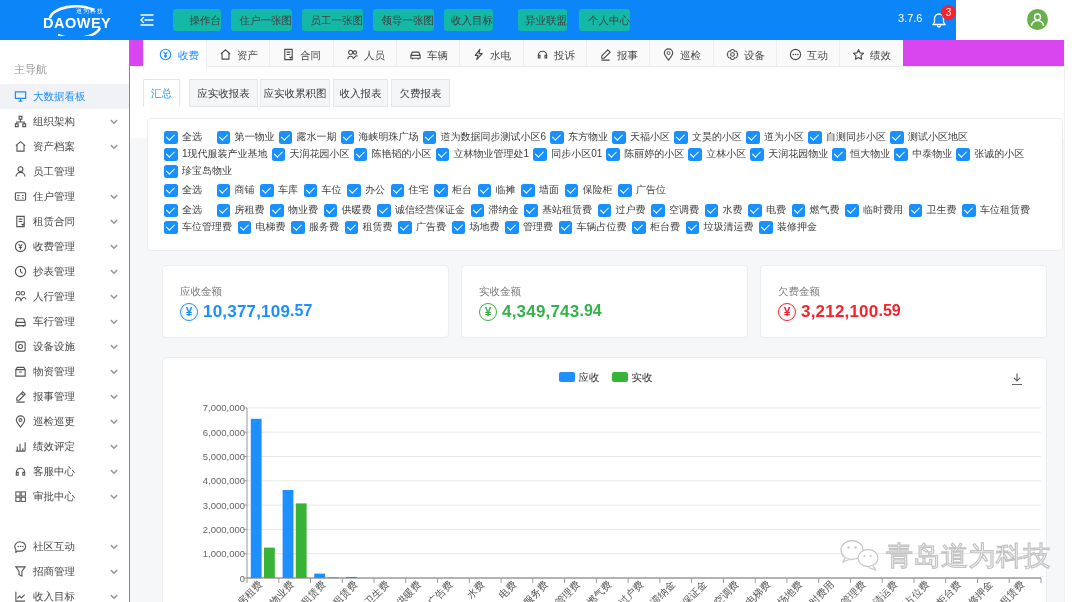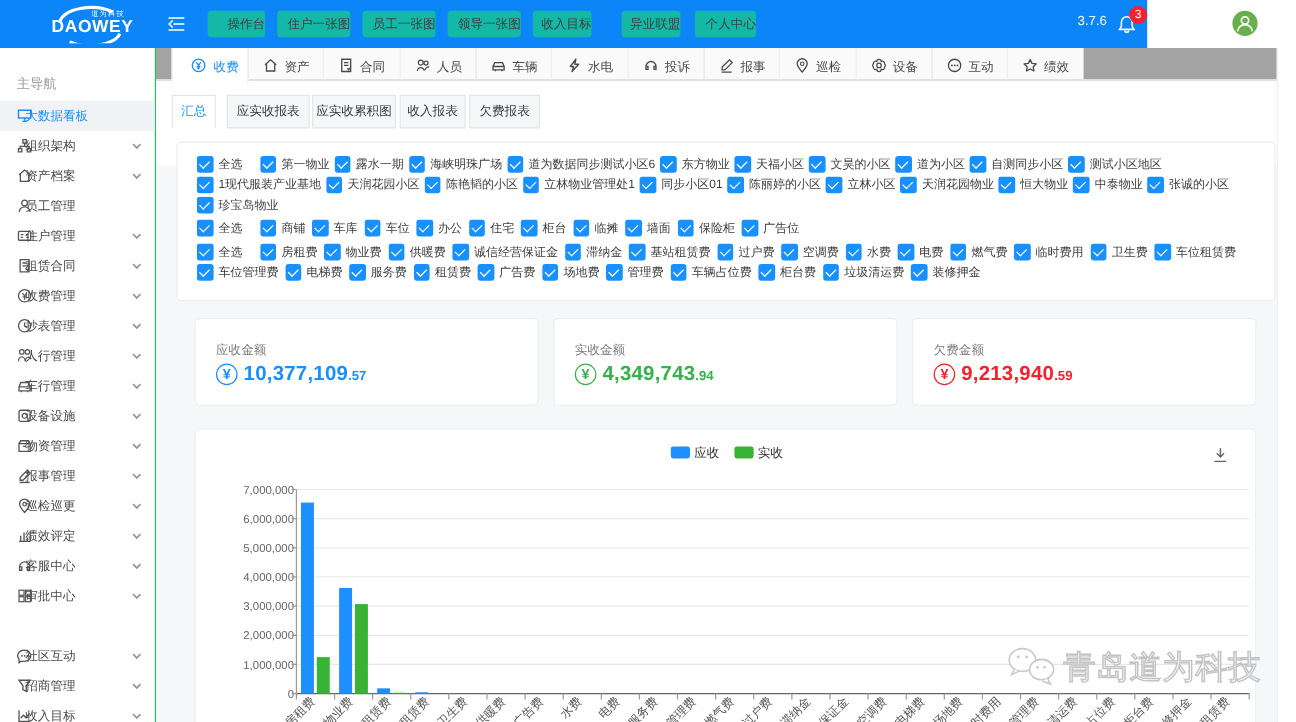--- a/index.html
+++ b/index.html
@@ -9,27 +9,27 @@
 .logo .txt { position:absolute; left:15px; top:11px; font-size:14.5px; font-weight:bold; letter-spacing:0.5px; }
 .logo .sub { position:absolute; left:48px; top:3px; font-size:6px; letter-spacing:1px; }
 .collapse { position:absolute; left:139px; top:12px; }
 .hbtn { position:absolute; top:9px; height:22px; background:#14b8a6; border-radius:3px; color:#3f3f3f; font-size:10.5px; text-align:right; line-height:22px; white-space:nowrap; }
 .hright { position:absolute; color:#fff; font-size:11px; white-space:nowrap; }
 .badge { position:absolute; background:#f5222d; color:#fff; border-radius:50%; width:15px; height:15px; font-size:10px; line-height:15px; text-align:center; }
 .avatar { position:absolute; width:21px; height:21px; border-radius:50%; background:#67b04c; }
 .aside { position:absolute; left:0; top:40px; width:130px; height:562px; background:#fff; border-right:1px solid #22c55e; }
 .nav-label { position:absolute; left:14px; top:22px; color:#9a9a9a; font-size:11px; }
 .nitem { position:absolute; left:0; width:129px; height:25px; color:#4a4a4a; font-size:10.5px; white-space:nowrap; }
-.nitem .tx { position:absolute; left:21px; top:6px; }
+.nitem .tx { position:absolute; left:33px; top:6px; }
 .nitem .ic { position:absolute; left:14px; top:6px; width:13px; height:13px; }
 .nitem .ch { position:absolute; right:10px; top:8px; width:10px; height:10px; }
 .nitem.act { background:#f0f2f5; color:#1890ff; }
 .content { position:absolute; left:130px; top:40px; width:934px; height:562px; background:#f6f7f9; }
 .sbar { position:absolute; left:1064px; top:40px; width:16px; height:562px; background:#fff; border-left:1px solid #f0f0f0; }
-.tabbar1 { position:absolute; left:0; top:0; width:934px; height:27px; background:#a3a3a3; border-bottom:1px solid #ebebeb; }
+.tabbar1 { position:absolute; left:0; top:0; width:934px; height:27px; background:#d946ef; border-bottom:1px solid #ebebeb; }
 .mtab { position:absolute; top:0; height:26px; border-right:1px solid #efefef; color:#4a4a4a; font-size:10.5px; background:#fafafa; }
 .mtab .mi { position:absolute; left:12px; top:8px; width:13px; height:13px; }
 .mtab.act .mi { left:15px; }
 .mtab .mt { position:absolute; left:30px; top:9px; }
 .mtab.act .mt { left:34px; }
 .mtab.act { background:#fff; height:30px; color:#1890ff; border-left:1px solid #efefef; }
 .tabzone { position:absolute; left:0; top:27px; width:934px; height:71px; background:#fff; }
 .stab { position:absolute; top:39px; height:28px; background:#f5f6f8; border:1px solid #e4e6eb; color:#3a3a3a; font-size:10.5px; text-align:center; line-height:26px; }
 .stab.act { background:#fff; color:#1890ff; border-bottom-color:#fff; }
 .card { position:absolute; background:#fff; border:1px solid #ebedf0; border-radius:4px; }
@@ -38,21 +38,21 @@
 .cb { display:inline-flex; align-items:center; margin-right:4px; font-size:10px; color:#3c3c3c; }
 .g2 .cb { margin-right:5.5px; }
 .cb.mr, .g2 .cb.mr { margin-right:14.5px; }
 .cb .bx { width:13.5px; height:13.5px; background:#1890ff; border-radius:2.5px; margin-right:4.5px; position:relative; flex:none; }
 .cb .bx::after { content:""; position:absolute; left:4.2px; top:1.6px; width:3.5px; height:7px; border:solid #fff; border-width:0 1.6px 1.6px 0; transform:rotate(45deg); }
 .scard { top:225px; width:287px; height:73px; }
 .scard .lb { position:absolute; left:17px; top:19px; font-size:10.5px; color:#7d7d7d; }
 .scard .vrow { position:absolute; left:17px; top:36px; display:flex; align-items:center; }
 .yicon { width:18px; height:18px; border-radius:50%; border:1.7px solid; font-size:12px; font-weight:bold; display:flex; align-items:center; justify-content:center; margin-right:5px; }
 .val { font-size:17px; font-weight:600; letter-spacing:0.2px; }
-.dec { font-size:11px; font-weight:600; align-self:flex-end; padding-bottom:2px; }
+.dec { font-size:16px; font-weight:600; align-self:flex-end; padding-bottom:2px; }
 .chartcard { left:32px; top:317px; width:885px; height:250px; }
 .legend { position:absolute; left:0; top:13px; width:885px; display:flex; justify-content:center; gap:12px; font-size:10.5px; color:#333; }
 .legend .sw { display:inline-block; width:16px; height:10px; border-radius:2px; margin-right:4px; vertical-align:-1px; }
 .dl { position:absolute; right:22px; top:14px; }
 .wm { position:absolute; left:674px; top:178px; width:220px; height:40px; color:#ededed; }
 .wm .wtxt { position:absolute; left:49px; top:2px; font-size:27px; letter-spacing:0.5px; color:rgba(255,255,255,0.92); -webkit-text-stroke:1.2px #c3c3c3; white-space:nowrap; }
 </style>
 </head>
 <body>
 <div class="hdr">
@@ -392,21 +392,21 @@
     <div class="vrow" style="color:#36b24a">
         <span class="yicon" style="border-color:#36b24a">¥</span>
         <span class="val">4,349,743</span>
         <span class="dec">.94</span>
       </div>
   </div>
   <div class="card scard" style="left:630px">
     <div class="lb">欠费金额</div>
     <div class="vrow" style="color:#f5222d">
         <span class="yicon" style="border-color:#f5222d">¥</span>
-        <span class="val">9,213,940</span>
+        <span class="val">3,212,100</span>
         <span class="dec">.59</span>
       </div>
   </div>
   <div class="card chartcard">
     <div class="legend">
         <span><span class="sw" style="background:#1e8fff"></span>应收</span>
         <span><span class="sw" style="background:#39b335"></span>实收</span>
       </div>
     <svg class="dl" width="14" height="14" viewBox="0 0 14 14">
         <path d="M7 1.5v7 M4 5.8 7 8.8l3-3 M2 12.5h10" fill="none" stroke="#666" stroke-width="1.2"></path>

